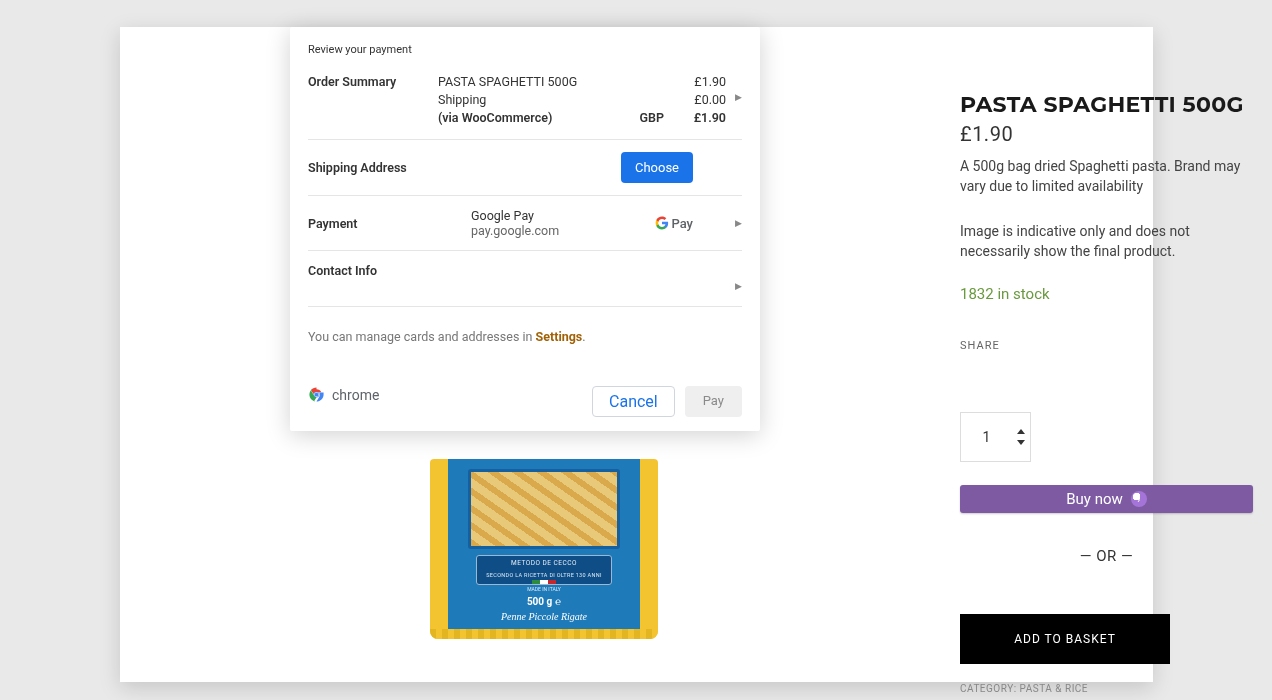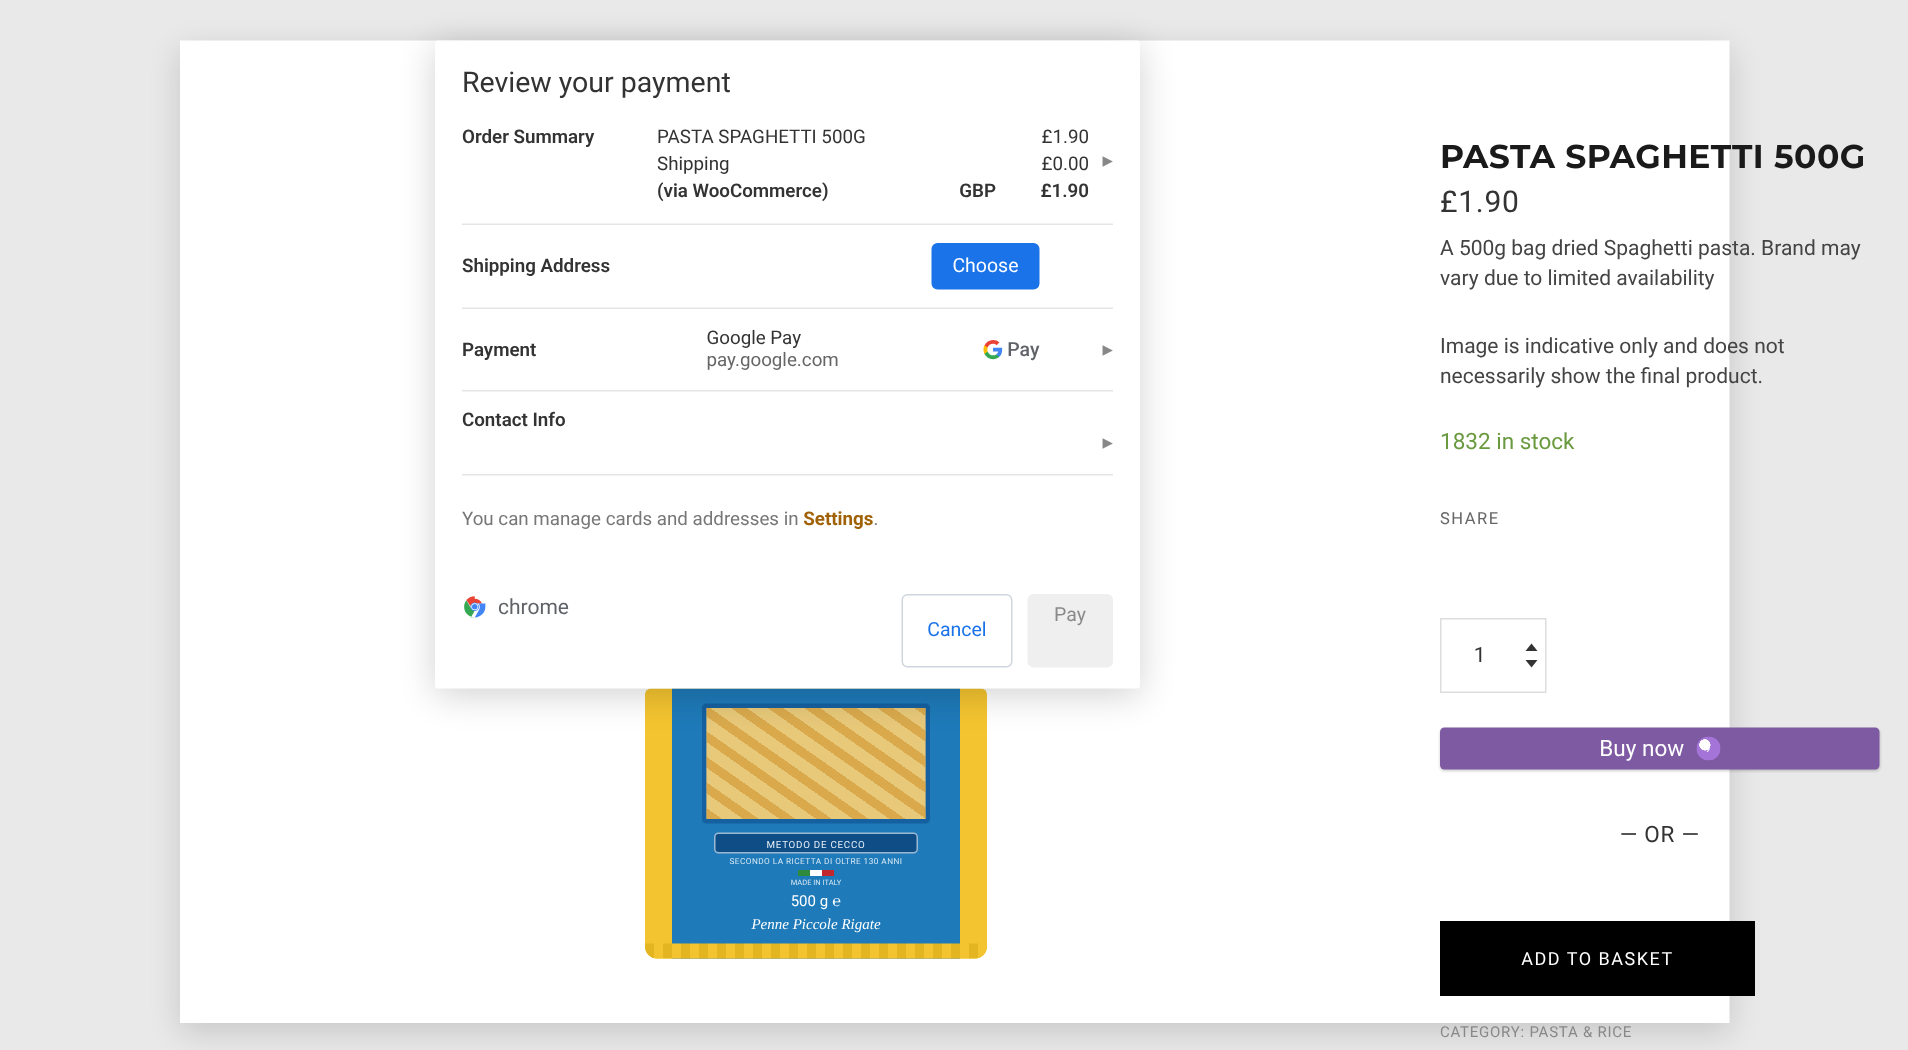--- a/index.html
+++ b/index.html
@@ -64,21 +64,21 @@
   inset: 0;
   background:
     repeating-linear-gradient(35deg, #d9a94c 0 6px, #e8c97a 6px 14px),
     repeating-linear-gradient(-25deg, #c99640 0 5px, transparent 5px 16px);
 }
 .pkg-banner {
   position: absolute;
   left: 46px;
   top: 96px;
   width: 136px;
-  height: 14px;
+  height: 30px;
   background: #0f4d86;
   border: 1px solid #9cb9d4;
   border-radius: 3px;
   color: #e6eef6;
   font-size: 6.5px;
   letter-spacing: 0.5px;
   text-align: center;
   line-height: 14px;
 }
 .pkg-sub {
@@ -108,21 +108,21 @@
   font-size: 5px;
   text-align: center;
 }
 .pkg-weight {
   position: absolute;
   left: 34px;
   top: 137px;
   width: 160px;
   color: #fff;
   font-size: 10px;
-  font-weight: 400;
+  font-weight: 700;
   text-align: center;
 }
 .pkg-name {
   position: absolute;
   left: 34px;
   top: 152px;
   width: 160px;
   color: #fff;
   font-size: 10px;
   font-family: Georgia, serif;
@@ -276,21 +276,21 @@
   position: absolute;
   left: 290px;
   top: 27px;
   width: 470px;
   background: #fff;
   box-shadow: 0 4px 24px rgba(0,0,0,0.18);
   border-radius: 2px;
   padding: 16px 18px 14px 18px;
 }
 .modal-title {
-  font-size: 19px;
+  font-size: 11px;
   color: #333;
   margin-bottom: 18px;
 }
 .summary {
   display: grid;
   grid-template-columns: 130px 1fr 60px 62px 16px;
   font-size: 12.5px;
   color: #333;
   row-gap: 3px;
   padding-bottom: 14px;
@@ -355,23 +355,23 @@
 }
 .footer-btns {
   margin-left: auto;
   display: flex;
   gap: 10px;
 }
 .btn-cancel {
   border: 1px solid #cfd6dd;
   background: #fff;
   color: #1a73e8;
-  padding: 16px 16px;
+  padding: 5px 16px;
   border-radius: 4px;
-  font-size: 13px;
+  font-size: 16px;
   cursor: pointer;
 }
 .btn-pay {
   background: #efefef;
   color: #8a8a8a;
   padding: 7px 18px;
   border-radius: 4px;
   font-size: 13px;
   cursor: pointer;
 }

